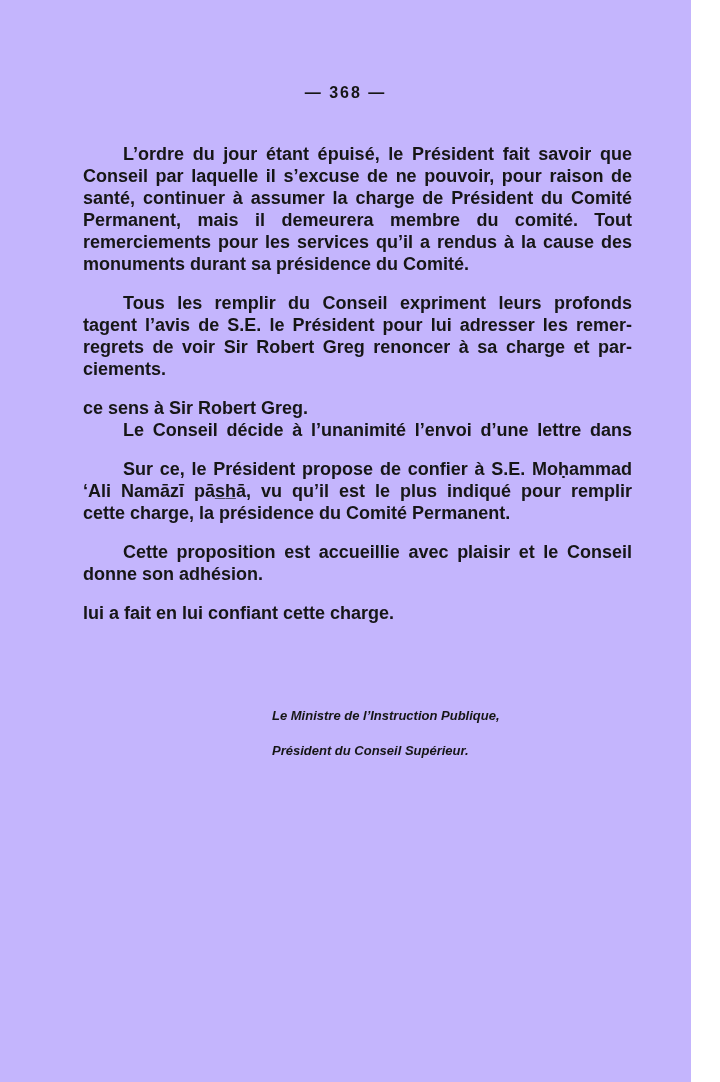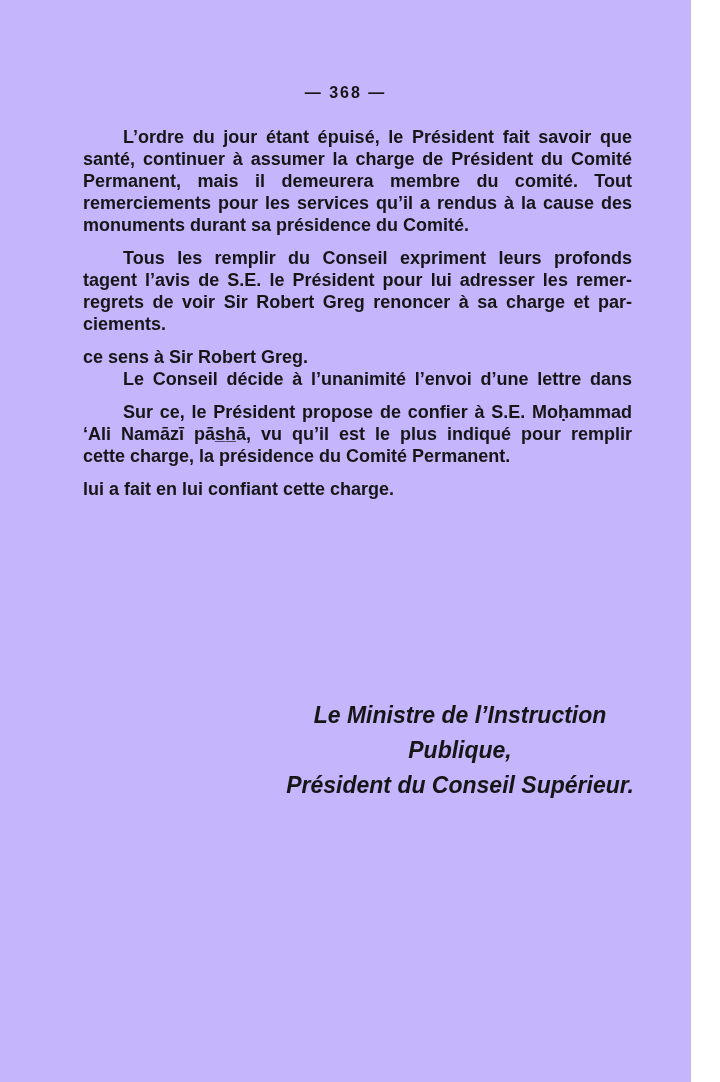--- a/index.html
+++ b/index.html
@@ -23,48 +23,48 @@
     letter-spacing: 2px;
   }
   .document-body {
     position: absolute;
     top: 126px;
     left: 83px;
     width: 549px;
     font-size: 18px;
     line-height: 22px;
   }
-  .paragraph { margin: 0 0 11px 0; }
+  .paragraph { margin: 17px 0 11px 0; }
   .line {
     text-align: justify;
     text-align-last: justify;
     white-space: normal;
   }
   .line.first { text-indent: 40px; }
   .line.last { text-align-last: left; }
   .signature-block {
     position: absolute;
     top: 698px;
-    left: 280px;
+    left: 272px;
     width: 360px;
-    text-align: center;
     font-style: italic;
-    font-size: 23px;
+    font-size: 13px;
     line-height: 35px;
   }
 </style>
 </head>
 <body>
 
 <div class="page">
   <div class="page-number">— 368 —</div>
 
   <div class="document-body">
       <div class="paragraph">
         <div class="line first">L’ordre du jour étant épuisé, le Président fait savoir que</div>
+        <div class="line">Conseil par laquelle il s’excuse de ne pouvoir, pour raison de</div>
         <div class="line">santé, continuer à assumer la charge de Président du Comité</div>
         <div class="line">Permanent, mais il demeurera membre du comité. Tout</div>
         <div class="line">remerciements pour les services qu’il a rendus à la cause des</div>
         <div class="line last">monuments durant sa présidence du Comité.</div>
       </div>
       <div class="paragraph">
         <div class="line first">Tous les remplir du Conseil expriment leurs profonds</div>
         <div class="line">tagent l’avis de S.E. le Président pour lui adresser les remer-</div>
         <div class="line">regrets de voir Sir Robert Greg renoncer à sa charge et par-</div>
         <div class="line last">ciements.</div>
@@ -72,20 +72,24 @@
       <div class="paragraph">
         <div class="line last">ce sens à Sir Robert Greg.</div>
         <div class="line first">Le Conseil décide à l’unanimité l’envoi d’une lettre dans</div>
       </div>
       <div class="paragraph">
         <div class="line first">Sur ce, le Président propose de confier à S.E. Moḥammad</div>
         <div class="line">‘Ali Namāzī pās̲h̲ā, vu qu’il est le plus indiqué pour remplir</div>
         <div class="line last">cette charge, la présidence du Comité Permanent.</div>
       </div>
       <div class="paragraph">
+        <div class="line first">Cette proposition est accueillie avec plaisir et le Conseil</div>
+        <div class="line last">donne son adhésion.</div>
+      </div>
+      <div class="paragraph">
         <div class="line last">lui a fait en lui confiant cette charge.</div>
       </div>
     </div>
 
   <div class="signature-block">
     <div>Le Ministre de l’Instruction Publique,</div>
     <div>Président du Conseil Supérieur.</div>
   </div>
 </div>
 

